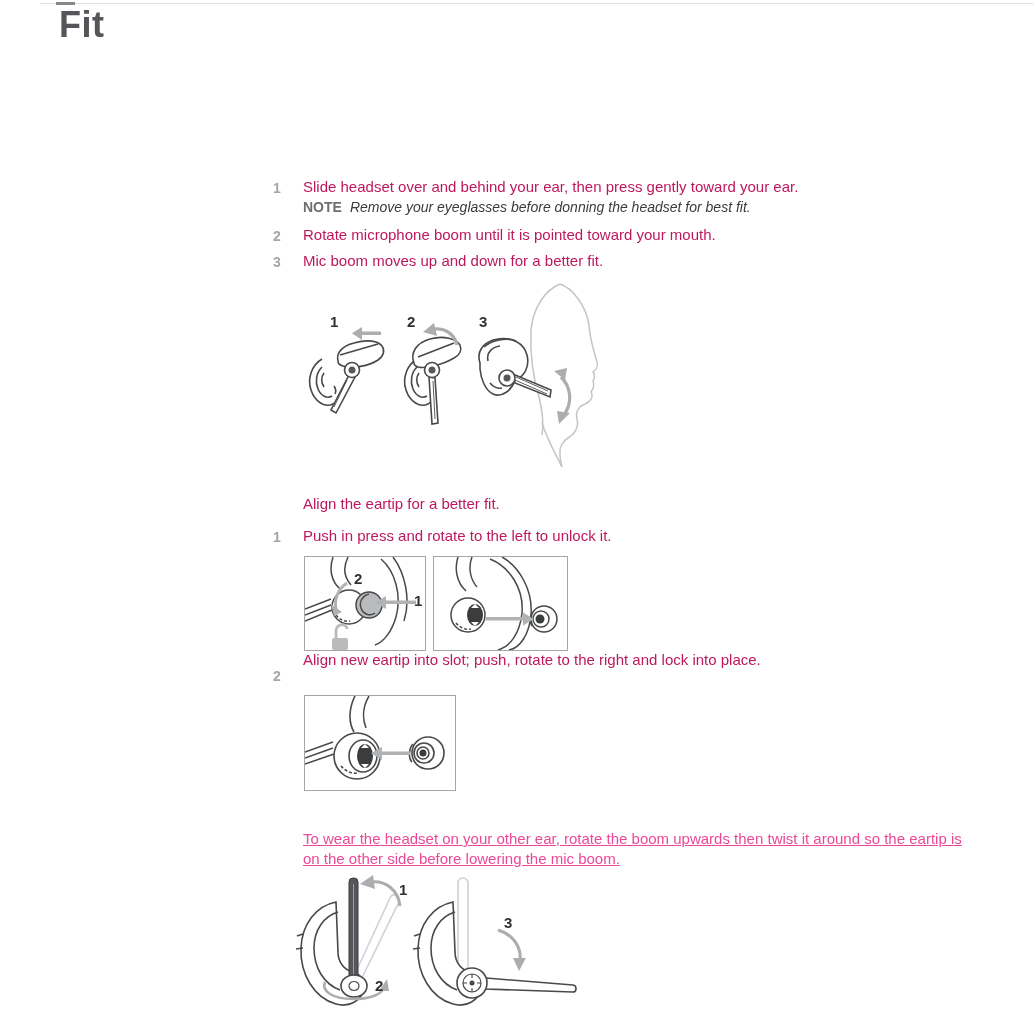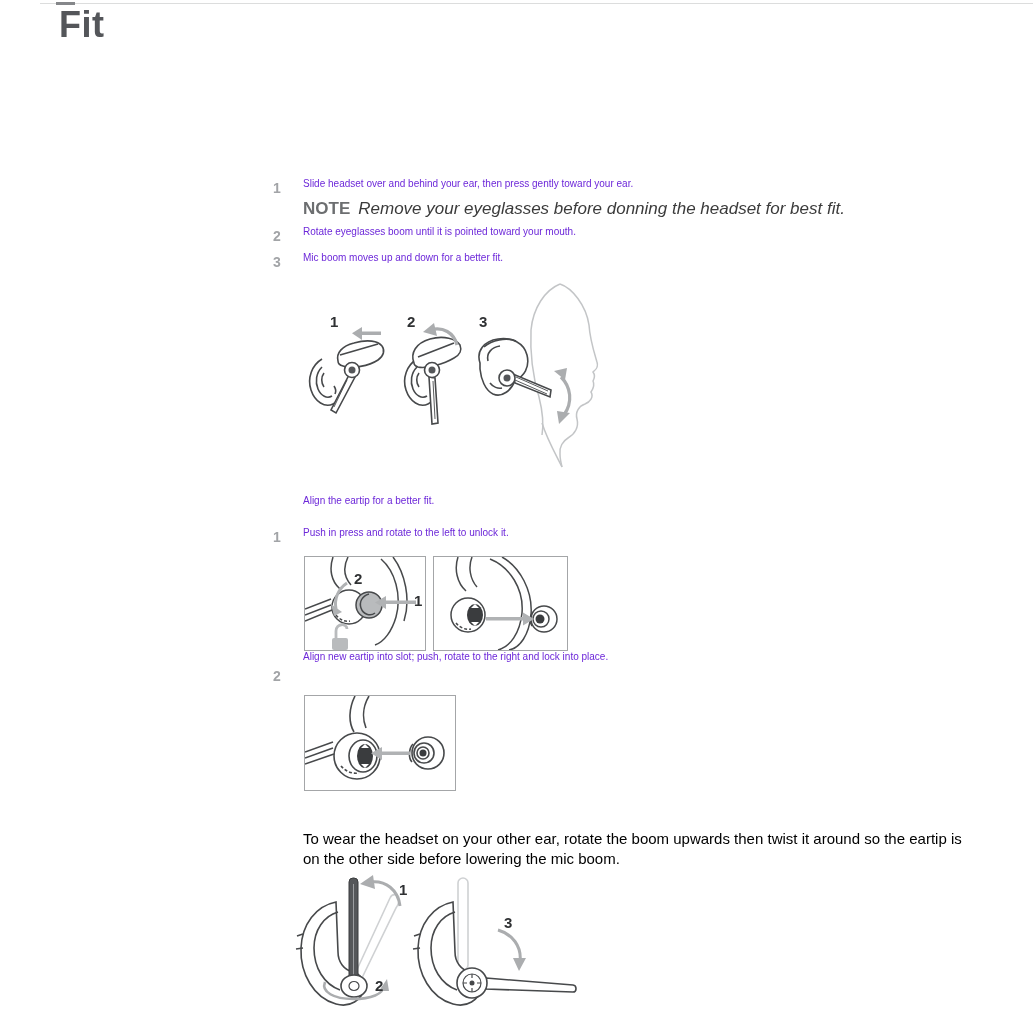--- a/index.html
+++ b/index.html
@@ -5,46 +5,46 @@
   html,body{margin:0;padding:0;background:#ffffff;}
   .page{
     position:relative;width:1033px;height:1023px;background:#ffffff;overflow:hidden;
     font-family:"Liberation Sans","DejaVu Sans",sans-serif;color:#3b3b3b;
   }
   .abs{position:absolute;}
   .top-rule{left:40px;right:0;top:3px;height:1px;background:#dcdddd;}
   .top-rule-dark{left:56px;top:2px;width:19px;height:3px;background:#85878a;}
   .page-title{left:59px;top:4px;font-size:36px;font-weight:700;color:#54565a;letter-spacing:0.5px;}
   .step-num{font-size:14px;font-weight:700;color:#a2a4a7;}
-  .step-text{font-size:10px;color:#6d28d9;white-space:nowrap;}
-  .note-line{font-size:17px;white-space:nowrap;}
+  .step-text{font-size:15px;color:#be185d;white-space:nowrap;}
+  .note-line{font-size:14px;white-space:nowrap;}
   .note-label{font-weight:700;color:#6c6e70;margin-right:8px;}
   .note-text{font-style:italic;color:#3b3b3b;}
-  .body-par{font-size:15px;line-height:20px;color:#000000;}
+  .body-par{font-size:15px;line-height:20px;color:#ec4899;text-decoration:underline;}
   .fig-label{font-size:15px;font-weight:700;color:#2f3133;}
   .fig-box{border:1px solid #a4a6a8;background:#ffffff;box-sizing:border-box;}
   svg{display:block;}
 </style>
 </head>
 <body>
 
 <div class="page">
 
   <div class="abs top-rule"></div>
   <div class="abs top-rule-dark"></div>
 
   <div class="abs page-title">Fit</div>
 
   <span class="abs step-num" style="left:273px;top:180px">1</span>
   <span class="abs step-text" style="left:303px;top:178px">Slide headset over and behind your ear, then press gently toward your ear.</span>
   <div class="abs note-line" style="left:303px;top:199px">
     <span class="note-label">NOTE</span><span class="note-text">Remove your eyeglasses before donning the headset for best fit.</span>
   </div>
   <span class="abs step-num" style="left:273px;top:228px">2</span>
-  <span class="abs step-text" style="left:303px;top:226px">Rotate eyeglasses boom until it is pointed toward your mouth.</span>
+  <span class="abs step-text" style="left:303px;top:226px">Rotate microphone boom until it is pointed toward your mouth.</span>
   <span class="abs step-num" style="left:273px;top:254px">3</span>
   <span class="abs step-text" style="left:303px;top:252px">Mic boom moves up and down for a better fit.</span>
 
   <svg class="abs" style="left:304px;top:283px" width="312" height="185" viewBox="0 0 312 185">
 
     <g stroke="#c3c5c7" stroke-width="1.5" fill="none">
       <path d="M256,1 C268,5 282,22 285,42 C286,57 290,69 293,79 C295,85 291,87 289,89 C292,93 290,96 289,98 C291,102 289,106 287,109 C290,114 286,119 281,121 C275,123 271,129 273,136 C275,144 271,151 264,155 C259,158 255,164 256,171 C256,175 257,180 258,184"></path>
       <path d="M256,1 C241,7 229,25 227,47 C226,69 229,94 235,114 C238,126 240,140 238,152"></path>
       <path d="M238,140 C243,156 251,170 258,184"></path>
     </g>

